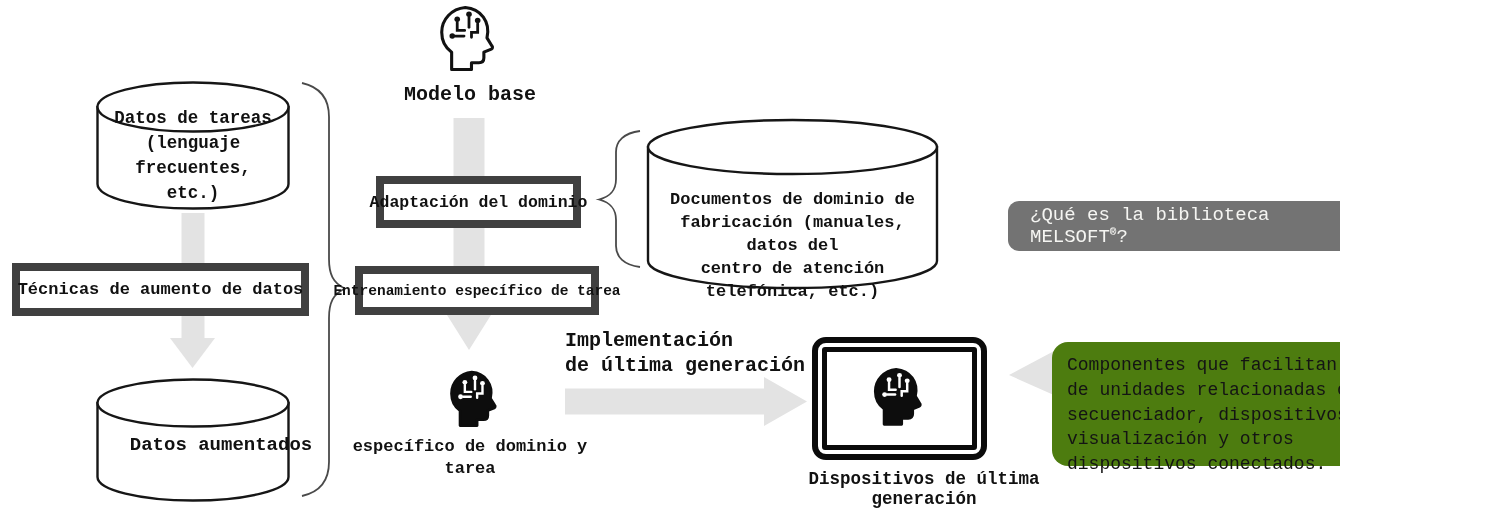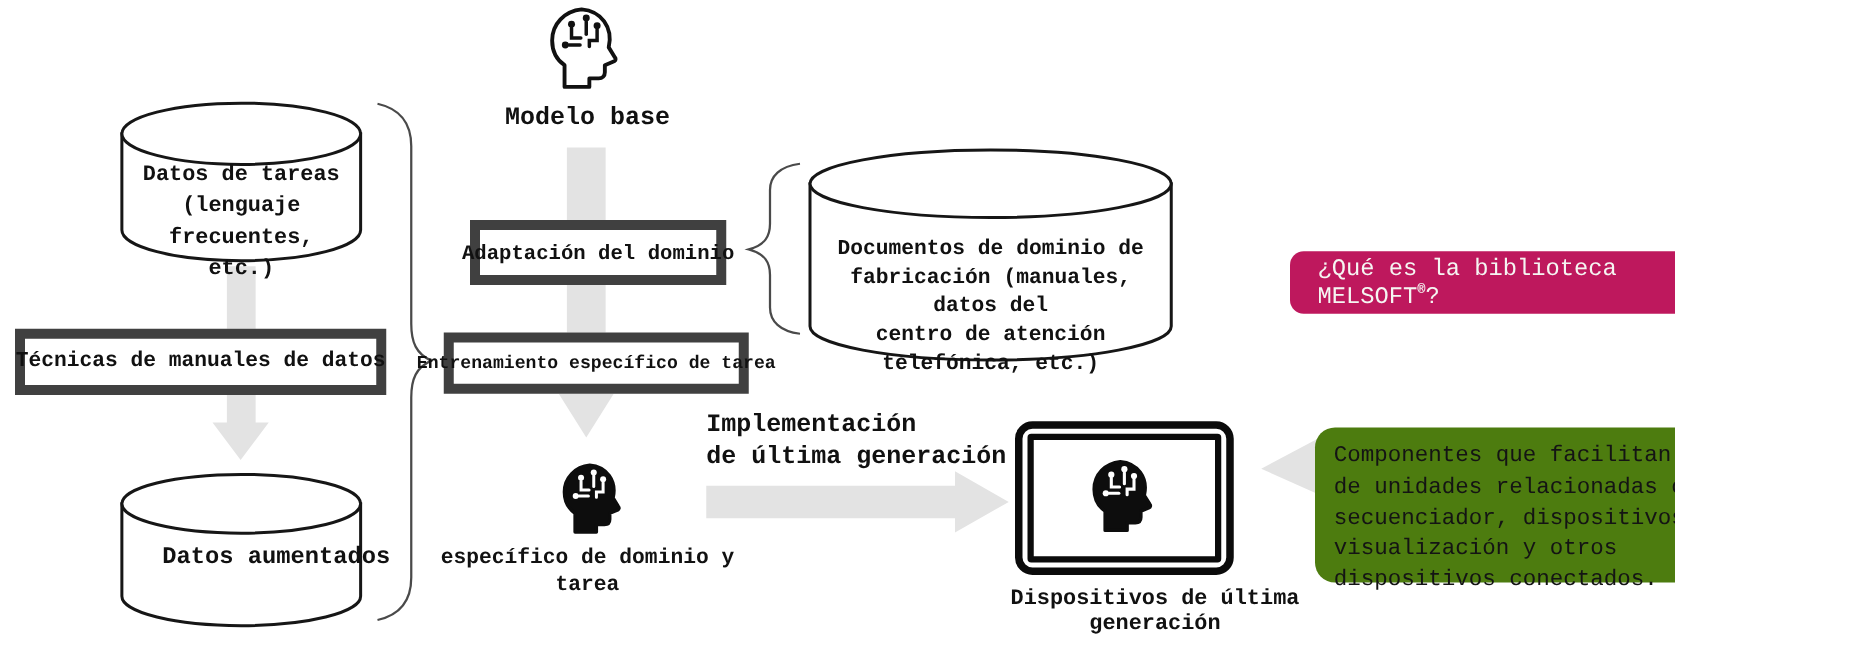--- a/index.html
+++ b/index.html
@@ -12,22 +12,22 @@
   #underlay{position:absolute;left:0;top:0;z-index:0;}
   .lvl{z-index:2;}
   .ctext{text-align:center;font-weight:bold;}
   .box{
     background:#fff;border:8px solid #404040;display:flex;align-items:center;justify-content:center;
     font-weight:bold;white-space:nowrap;z-index:2;position:absolute;
   }
   .biglabel{font-weight:bold;font-size:20px;line-height:25px;}
   .bubble-dark{
     position:absolute;left:1008px;top:201px;width:362px;height:50px;border-radius:11px;
-    background:#be185d;color:#f5f5f2;z-index:2;display:flex;align-items:center;
-    font-size:19px;padding-left:22px;box-sizing:border-box;margin-left:24px;
+    background:#737373;color:#f5f5f2;z-index:2;display:flex;align-items:center;
+    font-size:19px;padding-left:22px;box-sizing:border-box;
   }
   .bubble-dark sup{font-size:11px;font-weight:bold;}
   .bubble-gray{
     position:absolute;left:1052px;top:342px;width:376px;height:124px;border-radius:16px;
     background:#4d7c0f;color:#141414;z-index:2;font-size:18px;line-height:1.38;
     padding:11px 15px;box-sizing:border-box;
   }
   .monitor{
     position:absolute;left:812px;top:337px;width:175px;height:123px;box-sizing:border-box;
     border:6px solid #0b0b0b;border-radius:14px;background:#fff;z-index:2;
@@ -87,35 +87,35 @@
     </g>
     <g fill="#111">
       <circle cx="31" cy="23" r="4.5"></circle>
         <circle cx="50" cy="15" r="4.5"></circle>
       <circle cx="64" cy="25" r="4.5"></circle>
         <circle cx="23" cy="50" r="4.5"></circle>
     </g>
   </svg>
   <div class="abs lvl ctext biglabel" style="left:395px;top:82px;width:150px;">Modelo base</div>
 
-  <div class="abs lvl ctext" style="left:108px;top:128px;width:170px;font-size:17.5px;line-height:25px;">
+  <div class="abs lvl ctext" style="left:108px;top:106px;width:170px;font-size:17.5px;line-height:25px;">
     <div>Datos de tareas</div>
     <div>(lenguaje</div>
     <div>frecuentes, etc.)</div>
   </div>
 
   <div class="abs lvl ctext" style="left:100px;top:434px;width:186px;font-size:19px;margin-left:28px;">Datos aumentados</div>
 
   <div class="abs lvl ctext" style="left:652px;top:188px;width:281px;font-size:17px;line-height:23px;">
     <div>Documentos de dominio de</div>
     <div>fabricación (manuales, datos del</div>
     <div>centro de atención telefónica, etc.)</div>
   </div>
 
-  <div class="box" style="left:12px;top:263px;width:281px;height:37px;font-size:17px;">Técnicas de manuales de datos</div>
+  <div class="box" style="left:12px;top:263px;width:281px;height:37px;font-size:17px;">Técnicas de aumento de datos</div>
 
   <div class="box" style="left:376px;top:176px;width:189px;height:36px;font-size:16.5px;">Adaptación del dominio</div>
 
   <div class="box" style="left:355px;top:266px;width:228px;height:33px;font-size:14.5px;">Entrenamiento específico de tarea</div>
 
   <svg class="abs lvl" style="left:448px;top:370px;" width="54" height="62" viewBox="0 0 100 116">
     <path d="M 44 4 C 22 6 6 23 6 44 C 6 58 12 69 22 76 L 22 104 L 54 104 L 54 93 L 66 93
              C 71 93 74 90 74 85 L 74 76 L 86 71 C 88 70 88.5 67.5 87 66 L 79 53
              C 85 27 69 6 44 4 Z" fill="#0d0d0d" stroke="#0d0d0d" stroke-width="5" stroke-linejoin="round"></path>
     <g stroke="#fff" stroke-width="4.5" fill="none" stroke-linecap="round">

